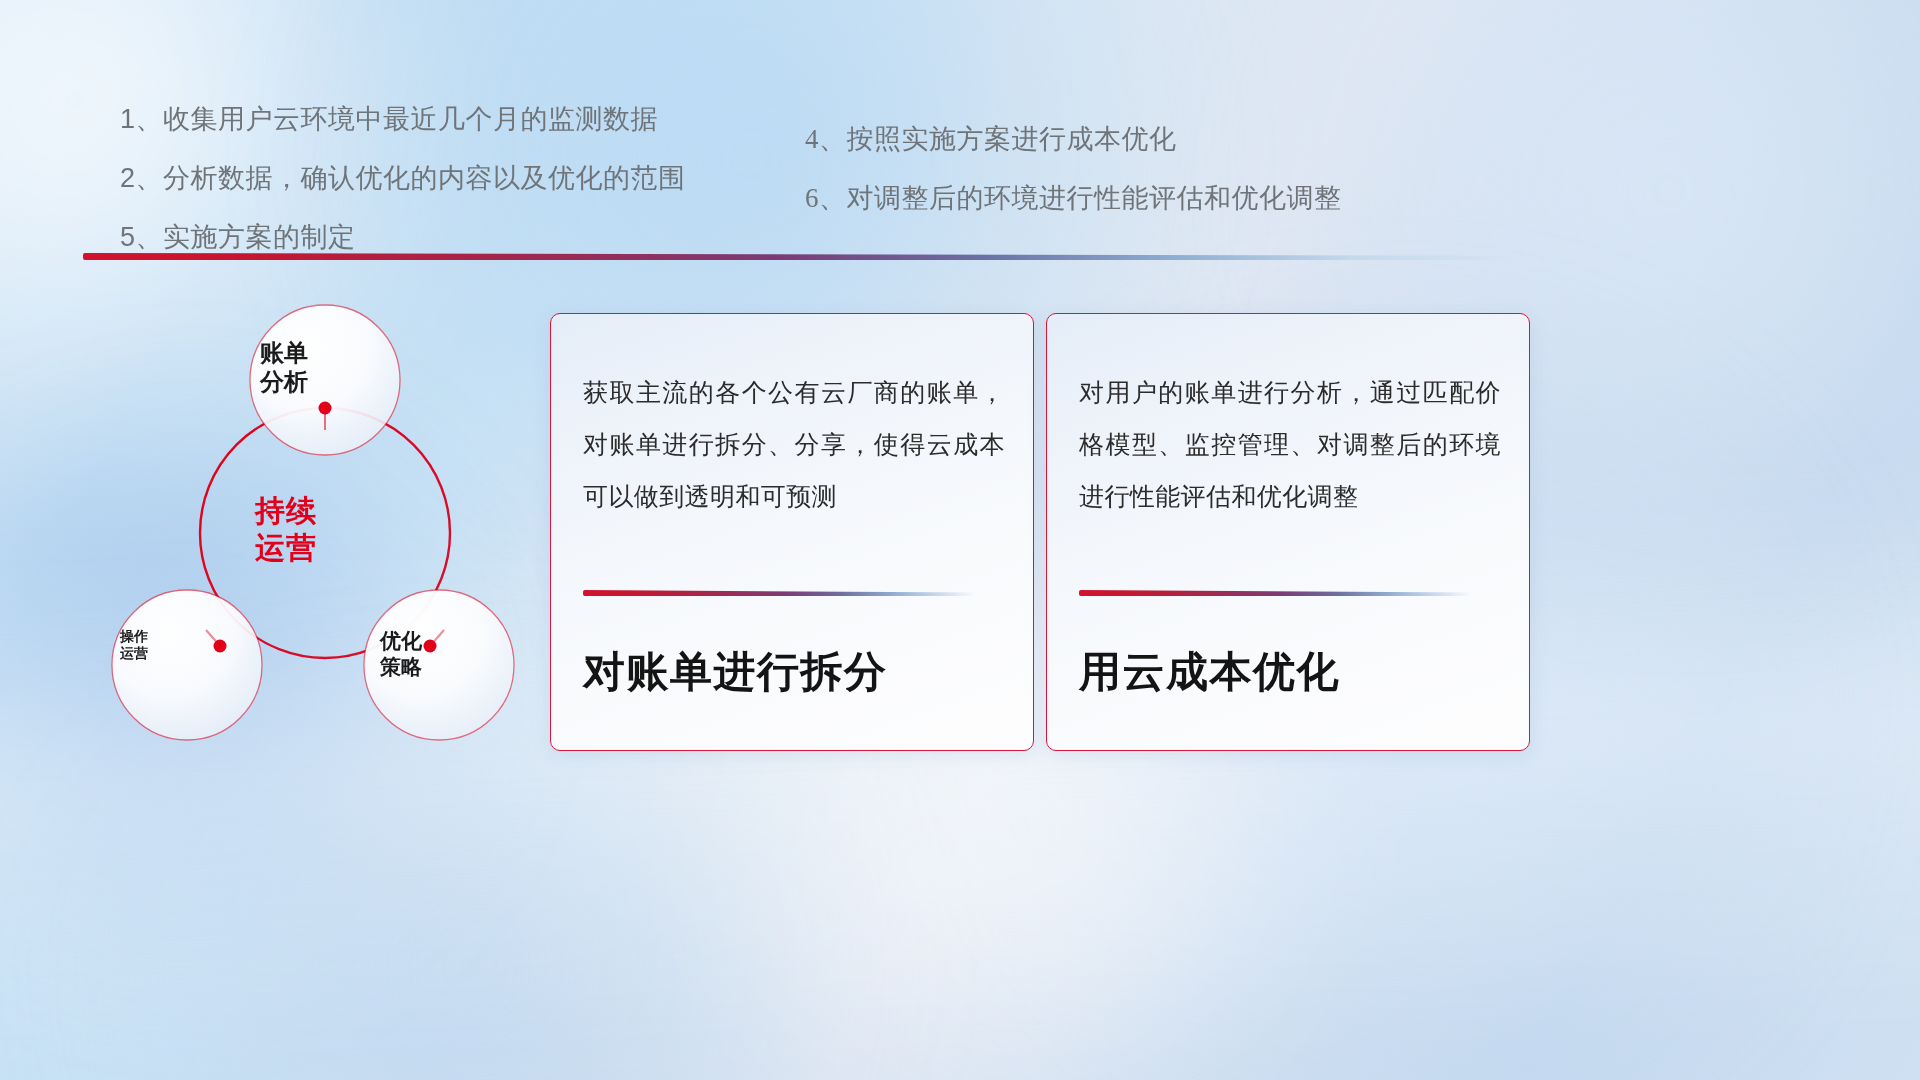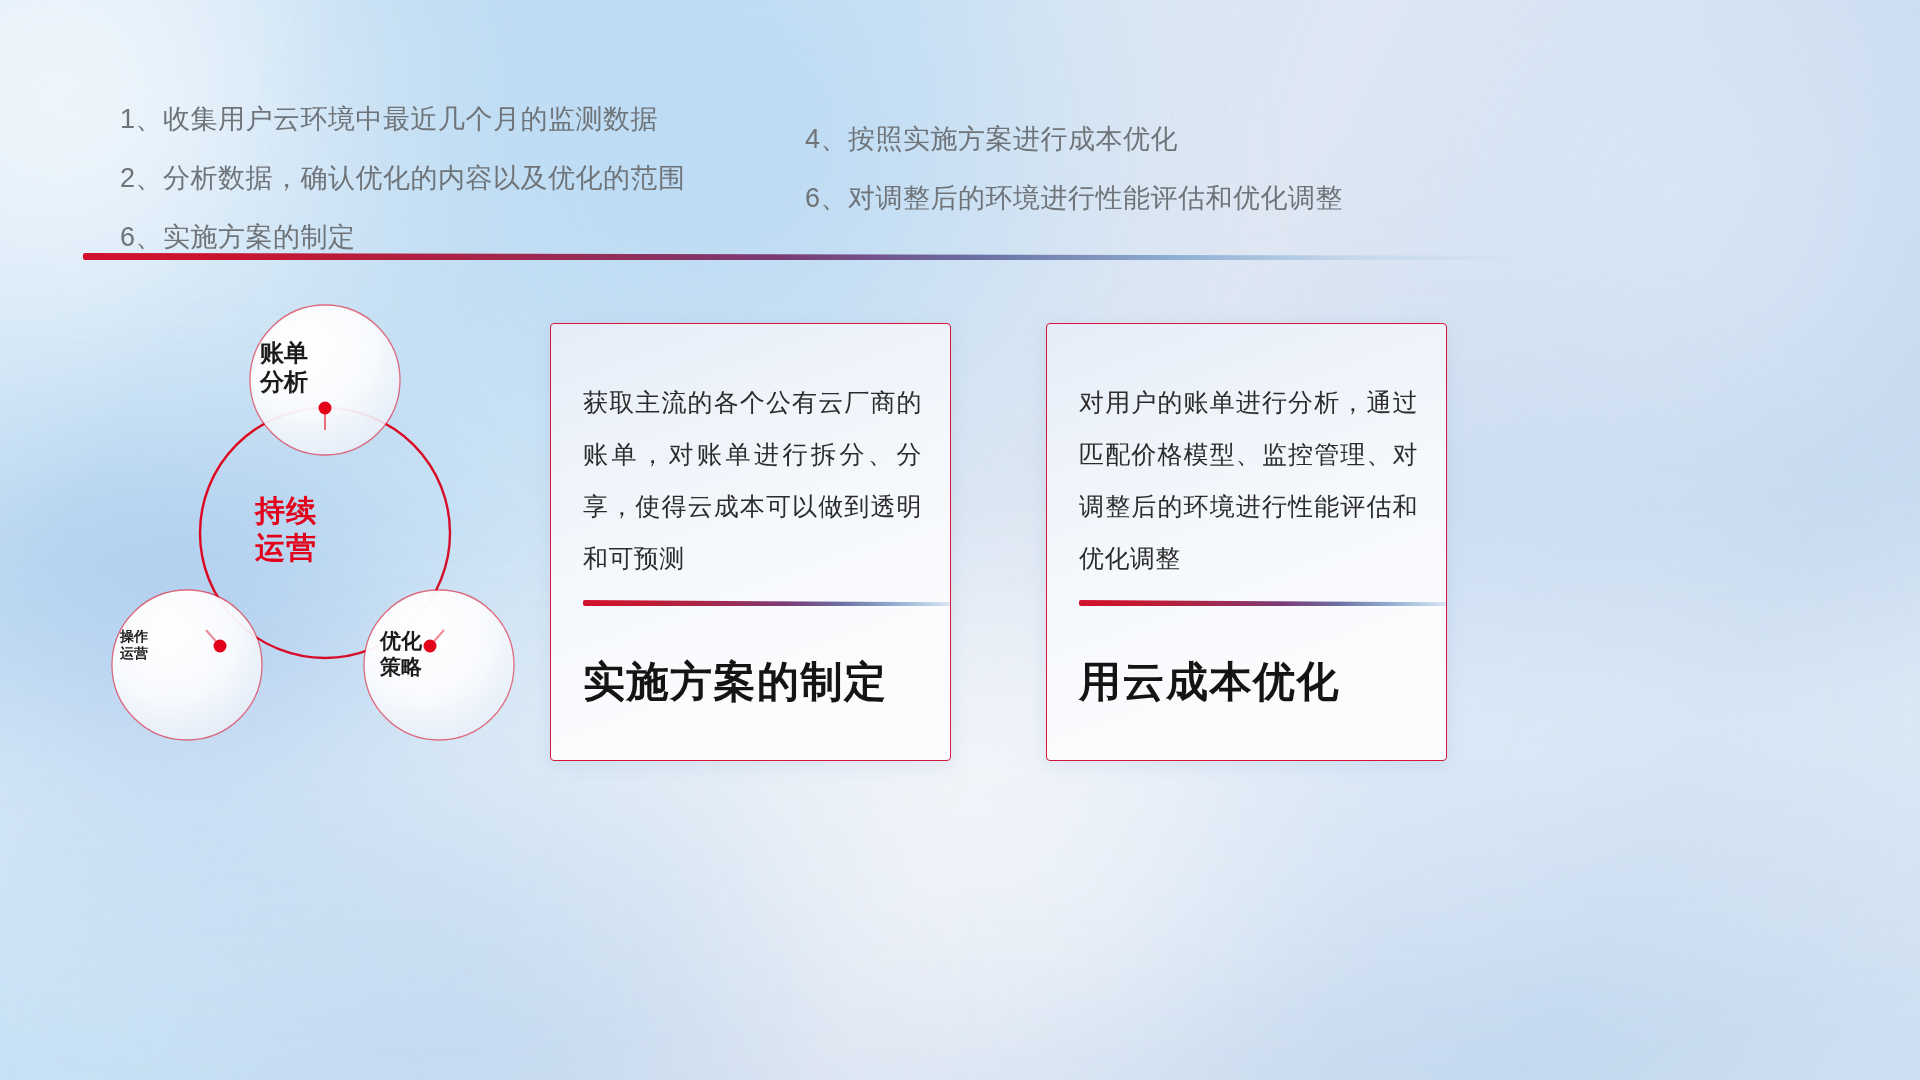--- a/index.html
+++ b/index.html
@@ -49,21 +49,21 @@
 
   
   #root { position:absolute; inset:0; z-index:2; }
 
   
   .steps { position:absolute; color:#6f7479; font-size:27px; line-height:1.0; }
   .steps .row { white-space:nowrap; letter-spacing:.5px; }
   #steps-left  { left:120px; top:106px; }
   #steps-left .row:nth-child(1){ margin-bottom:32px; }
   #steps-left .row:nth-child(2){ margin-bottom:32px;text-align:center; }
-  #steps-right { left:805px; top:126px; }
+  #steps-right { left:805px; top:126px;font-family:Liberation Serif, serif; }
   #steps-right .row:nth-child(1){ margin-bottom:32px; }
 
   
   #top-divider {
     position:absolute; left:83px; top:253px; width:1445px; height:7px;
     background:linear-gradient(90deg,
       #d2122e 0%, #c8142f 10%, #a52549 28%, #7b3a74 48%,
       #6a6fa4 62%, #8fb0d4 76%, #c6d9ec 88%, rgba(220,233,245,0) 100%);
     clip-path:polygon(0 0, 100% 38%, 100% 100%, 0 100%);
     border-radius:2px;
@@ -76,23 +76,23 @@
     position:absolute; text-align:left; color:#1b1b1b;
     font-weight:bold; line-height:1.22; white-space:pre-line;
   }
   #label-top    { left:180px; top:48px;  width:130px; font-size:24px; }
   #label-left   { left:40px;  top:338px; width:118px; font-size:14px; }
   #label-right  { left:300px; top:338px; width:118px; font-size:21px; }
   #label-center { left:175px; top:203px; width:140px; font-size:30px; color:#e2001a; letter-spacing:1px; }
 
   
   .card {
-    position:absolute; top:323px; width:401px; height:438px;
+    position:absolute; top:313px; width:484px; height:438px;
     border:1.6px solid #d8153a;
-    border-radius:4px;
+    border-radius:10px;
     background:linear-gradient(160deg,
       #e4edf8 0%, #eef3fa 22%, #f5f8fc 48%, #fafbfd 72%, #fdfdfe 100%);
     box-shadow:0 4px 18px rgba(120,150,190,.16);
     overflow:hidden;
   }
   #card-1 { left:550px; }
   #card-2 { left:1046px; }
   .card-body {
     position:absolute; left:32px; right:28px; top:52px;
     font-size:25px; line-height:2.08; color:#2c2c2c;
@@ -124,21 +124,21 @@
   <div class="bg-blob b7"></div>
   <div class="bg-blob b6"></div>
   <div class="bg-sheen"></div>
 </div>
 
 <div id="root">
 
   <div class="steps" id="steps-left">
     <div class="row">1、收集用户云环境中最近几个月的监测数据</div>
     <div class="row">2、分析数据，确认优化的内容以及优化的范围</div>
-    <div class="row">6、实施方案的制定</div>
+    <div class="row">5、实施方案的制定</div>
   </div>
 
   <div class="steps" id="steps-right">
     <div class="row">4、按照实施方案进行成本优化</div>
     <div class="row">6、对调整后的环境进行性能评估和优化调整</div>
   </div>
 
   <div id="top-divider"></div>
 
   <div id="venn">
@@ -178,21 +178,21 @@
 运营</div>
     <div class="venn-label" id="label-left">操作
 运营</div>
     <div class="venn-label" id="label-right">优化
 策略</div>
   </div>
 
   <div class="card" id="card-1">
     <div class="card-body">获取主流的各个公有云厂商的账单，对账单进行拆分、分享，使得云成本可以做到透明和可预测</div>
     <div class="card-rule"></div>
-    <div class="card-title">实施方案的制定</div>
+    <div class="card-title">对账单进行拆分</div>
   </div>
 
   <div class="card" id="card-2">
     <div class="card-body">对用户的账单进行分析，通过匹配价格模型、监控管理、对调整后的环境进行性能评估和优化调整</div>
     <div class="card-rule"></div>
     <div class="card-title">用云成本优化</div>
   </div>
 
 </div>
 

